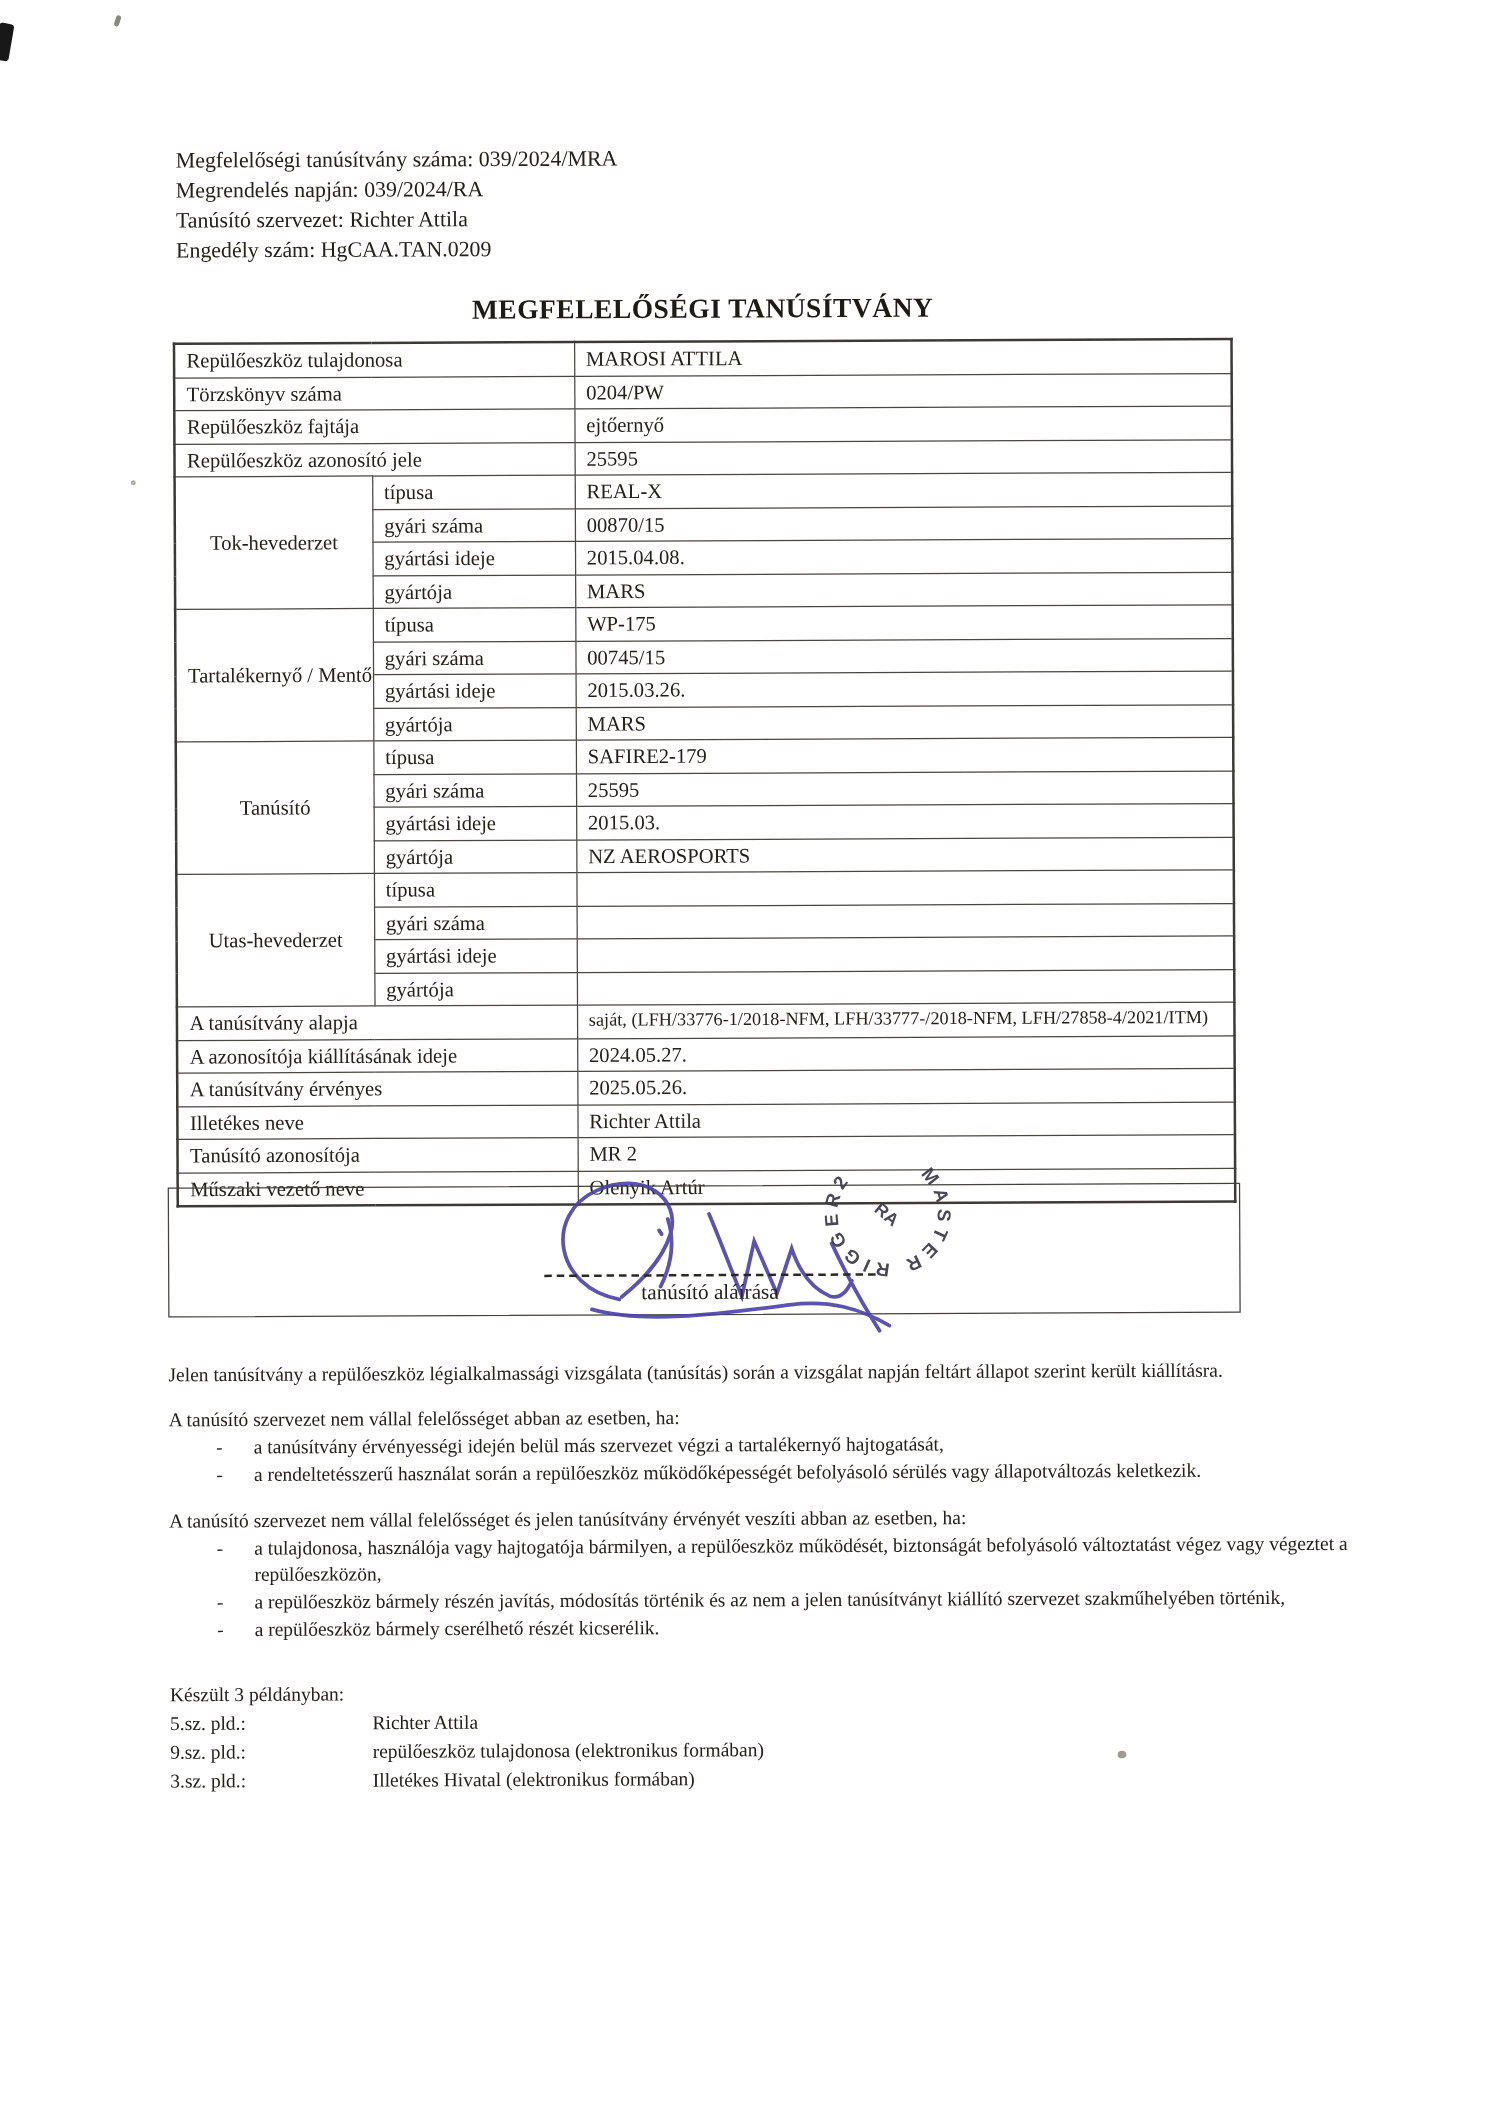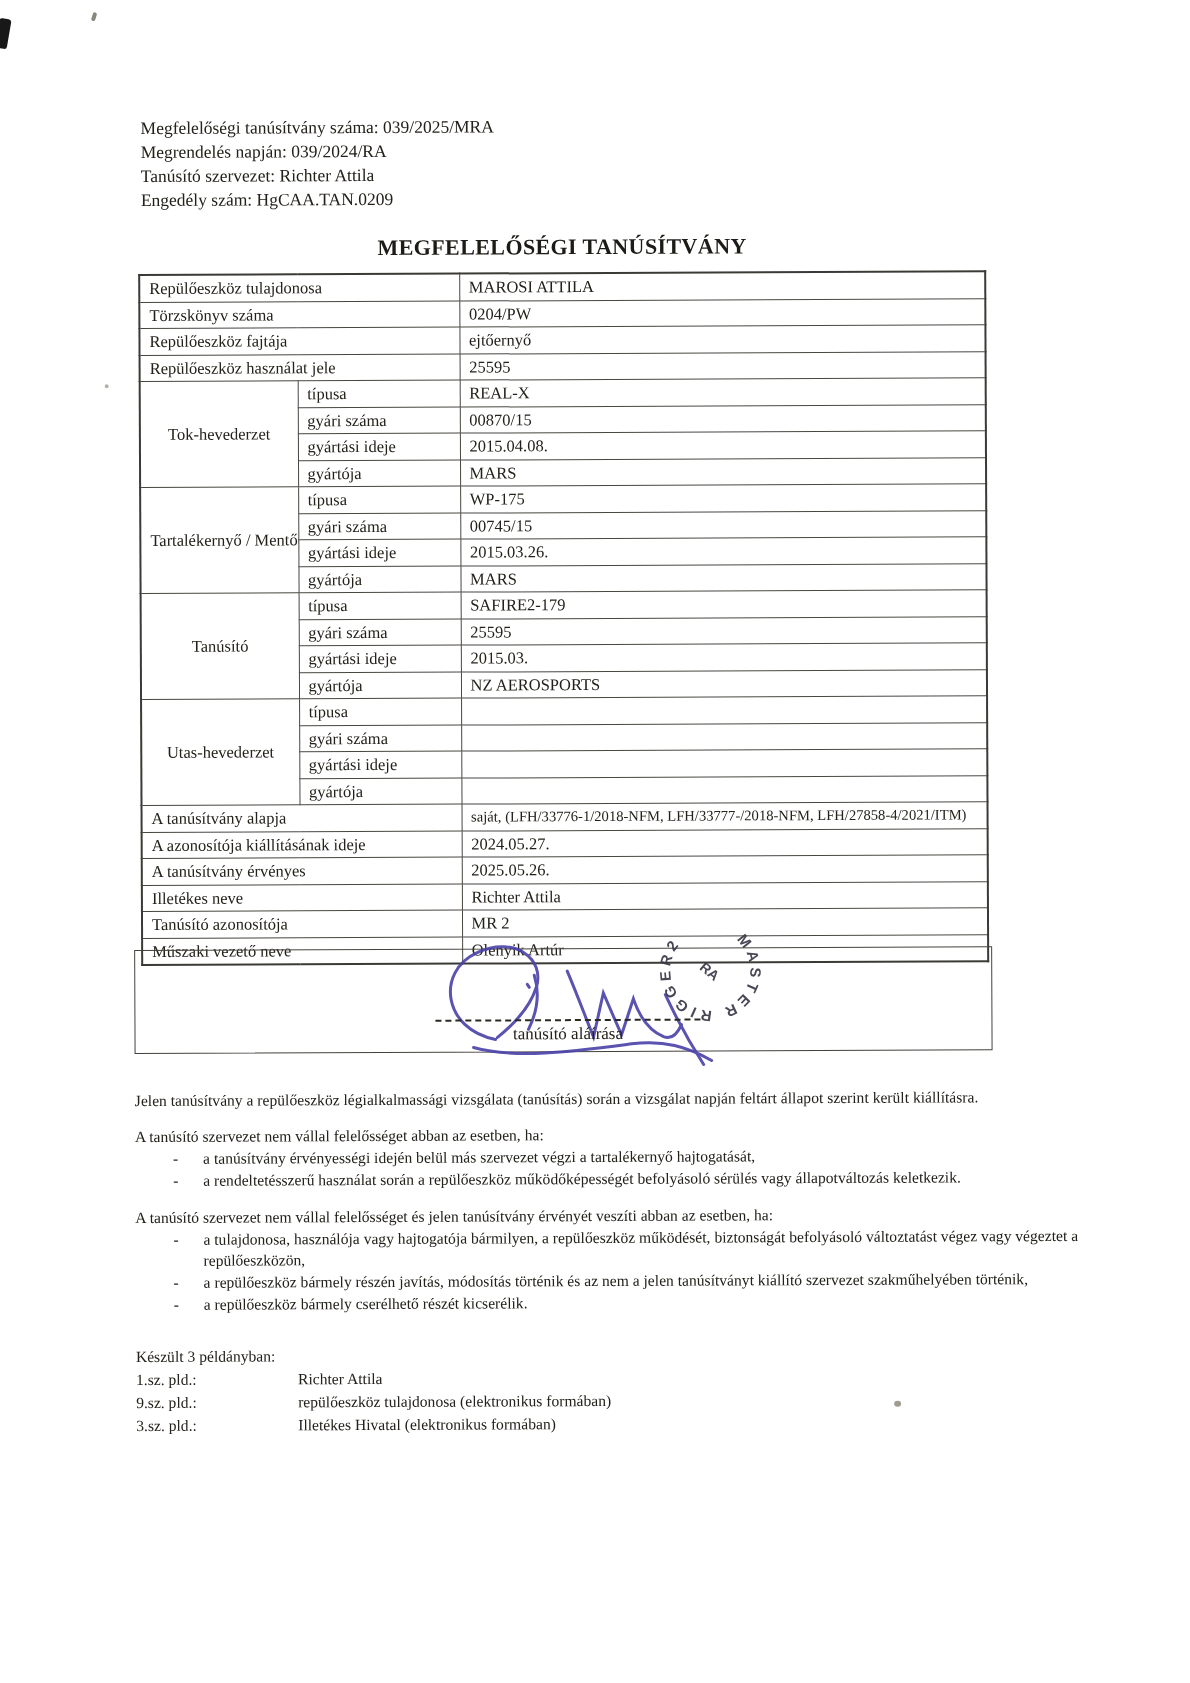--- a/index.html
+++ b/index.html
@@ -90,21 +90,21 @@
 <div class="page">
 
   <div class="speck-corner"></div>
   <div class="speck-tick"></div>
   <div class="speck-dot"></div>
   <div class="speck-dot2"></div>
 
   <div class="hdr">
     <div class="line">
       <span>Megfelelőségi tanúsítvány száma:</span>
-      <span>039/2025/MRA</span>
+      <span>039/2024/MRA</span>
     </div>
     <div class="line">
       <span>Megrendelés napján:</span>
       <span>039/2024/RA</span>
     </div>
     <div class="line">
       <span>Tanúsító szervezet:</span>
       <span>Richter Attila</span>
     </div>
     <div class="line">
@@ -129,21 +129,21 @@
       </tr>
       <tr>
         <td class="lbl db" colspan="2">Törzskönyv száma</td>
         <td class="val db">0204/PW</td>
       </tr>
       <tr>
         <td class="lbl db" colspan="2">Repülőeszköz fajtája</td>
         <td class="val db">ejtőernyő</td>
       </tr>
       <tr>
-        <td class="lbl db" colspan="2">Repülőeszköz használat jele</td>
+        <td class="lbl db" colspan="2">Repülőeszköz azonosító jele</td>
         <td class="val db">25595</td>
       </tr>
 
       <tr>
         <td class="grp db" rowspan="4">Tok-hevederzet</td>
         <td class="lbl">típusa</td>
         <td class="val">REAL-X</td>
       </tr>
       <tr>
         <td class="lbl">gyári száma</td>
@@ -279,21 +279,21 @@
     <p>A tanúsító szervezet nem vállal felelősséget és jelen tanúsítvány érvényét veszíti abban az esetben, ha:</p>
     <ul class="dashes">
       <li class="bullet">a tulajdonosa, használója vagy hajtogatója bármilyen, a repülőeszköz működését, biztonságát befolyásoló változtatást végez vagy végeztet a repülőeszközön,</li>
       <li class="bullet">a repülőeszköz bármely részén javítás, módosítás történik és az nem a jelen tanúsítványt kiállító szervezet szakműhelyében történik,</li>
       <li class="bullet">a repülőeszköz bármely cserélhető részét kicserélik.</li>
     </ul>
     <div class="gap-l"></div>
 
     <p class="copies-head">Készült 3 példányban:</p>
     <div class="copies-row">
-      <span class="c-lbl">1.sz. pld.:</span>
+      <span class="c-lbl">5.sz. pld.:</span>
       <span class="c-val">Richter Attila</span>
     </div>
     <div class="copies-row">
       <span class="c-lbl">9.sz. pld.:</span>
       <span class="c-val">repülőeszköz tulajdonosa (elektronikus formában)</span>
     </div>
     <div class="copies-row">
       <span class="c-lbl">3.sz. pld.:</span>
       <span class="c-val">Illetékes Hivatal (elektronikus formában)</span>
     </div>

